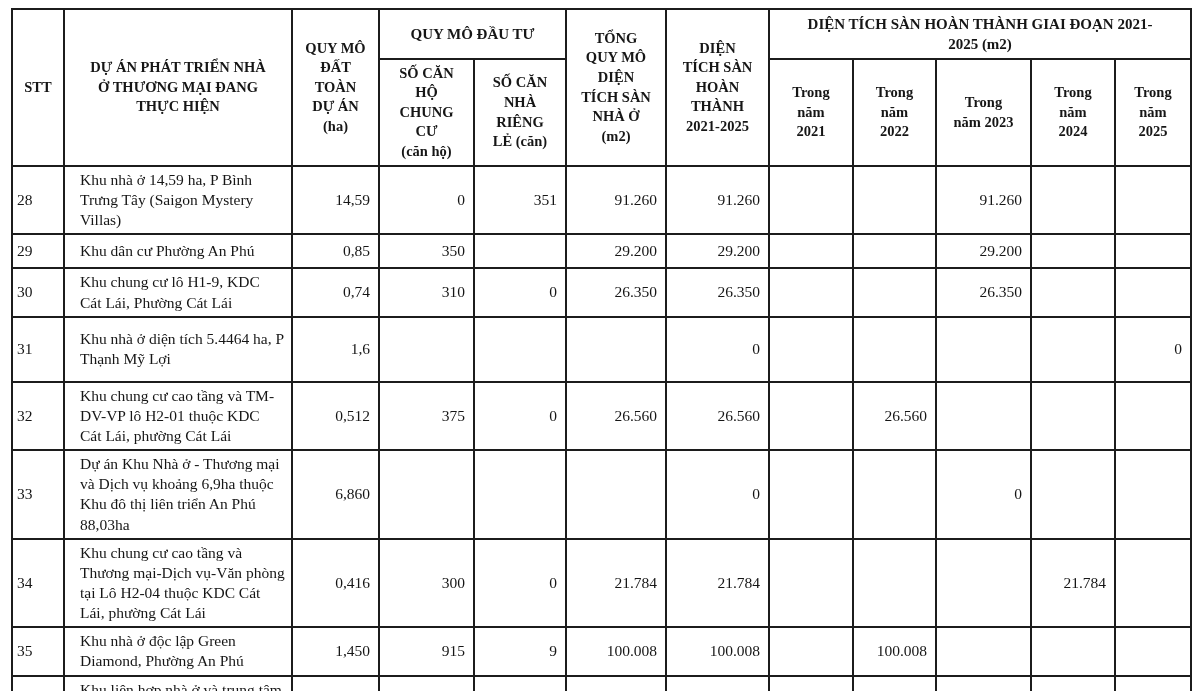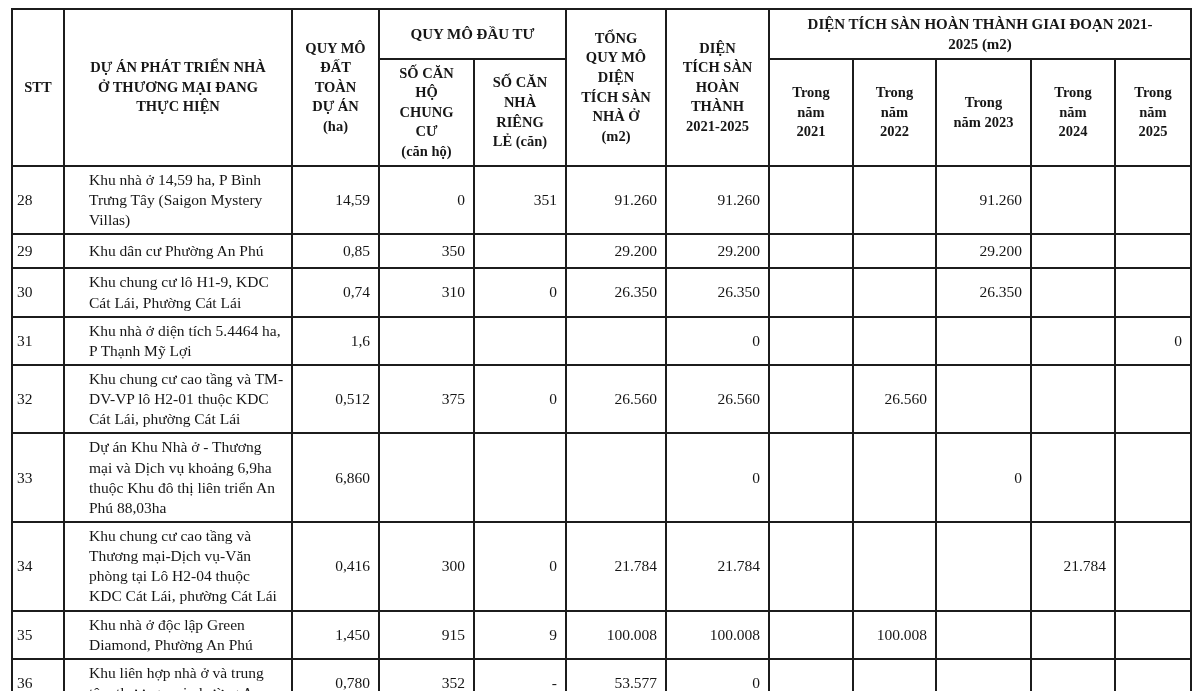--- a/index.html
+++ b/index.html
@@ -36,26 +36,26 @@
   thead tr.group-row { height: 50px; }
   thead tr.sub-row { height: 107px; }
   th.group-header { font-size: 15px; }
   tbody td {
     vertical-align: middle;
     font-size: 15.5px;
     line-height: 1.3;
     padding: 3px 4px;
   }
   td.c-stt { text-align: left; }
-  td.c-project { text-align: left; padding-left: 24px; padding-right: 6px; }
+  td.c-project { text-align: left; padding-left: 15px; padding-right: 6px; }
   td.c-num { text-align: right; padding-right: 8px; }
   tbody tr:nth-child(1) { height: 62px; }
   tbody tr:nth-child(2) { height: 34px; }
   tbody tr:nth-child(3) { height: 48px; }
-  tbody tr:nth-child(4) { height: 48px; }
+  tbody tr:nth-child(4) { height: 65px; }
   tbody tr:nth-child(5) { height: 60px; }
   tbody tr:nth-child(6) { height: 76px; }
   tbody tr:nth-child(7) { height: 76px; }
   tbody tr:nth-child(8) { height: 45px; }
   tbody tr:nth-child(9) { height: 45px; }
 </style>
 </head>
 <body>
 
 <div class="page">

